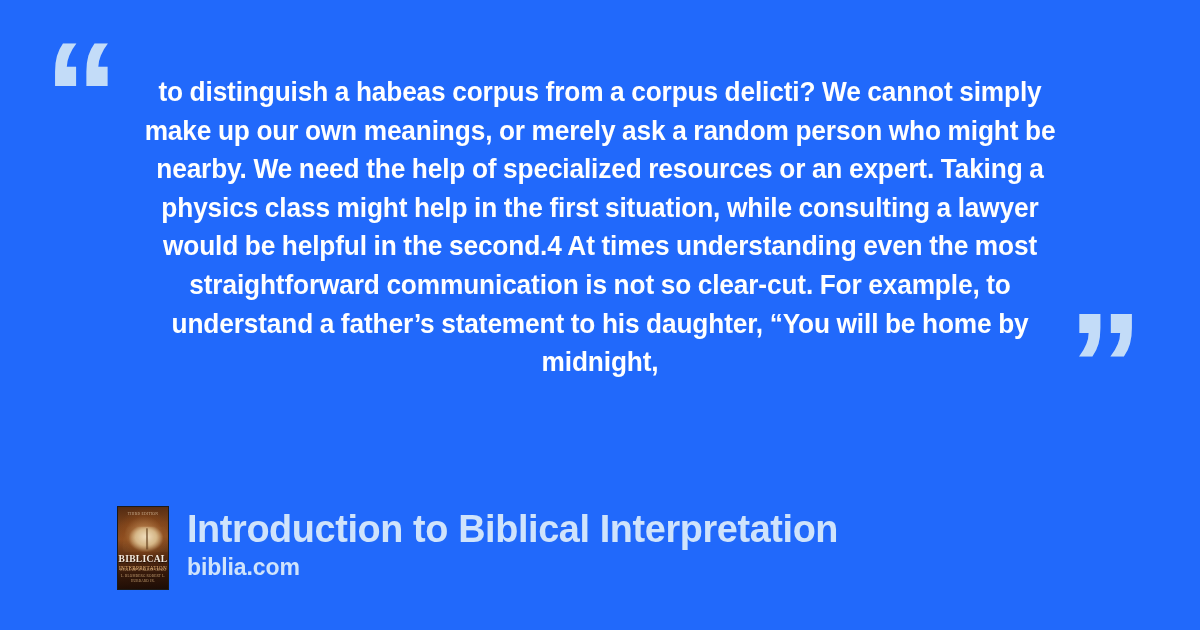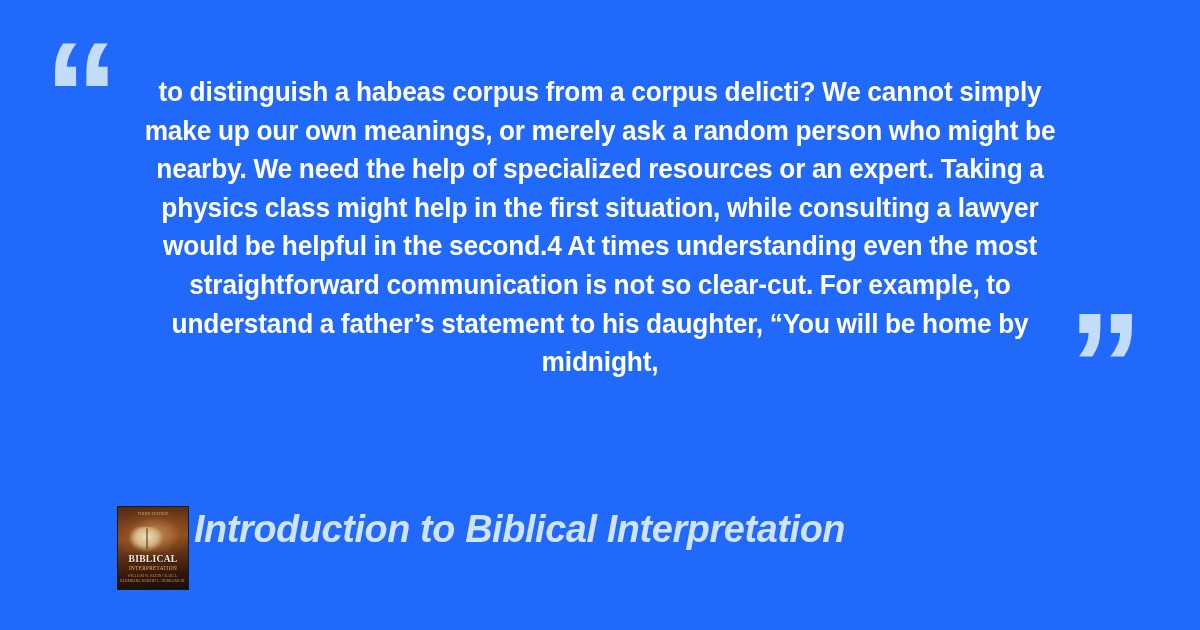--- a/index.html
+++ b/index.html
@@ -68,21 +68,21 @@
   .footer {
     position: absolute;
     left: 117px;
     top: 506px;
     display: flex;
     align-items: flex-start;
   }
 
   .book-cover {
     position: relative;
-    width: 72px;
+    width: 52px;
     height: 84px;
     flex: 0 0 auto;
     border: 1px solid #1a1a1a;
     box-sizing: border-box;
     background: linear-gradient(170deg, #6d3c1c 0%, #8a4a1e 18%, #6a3413 42%,
                                 #insert 42%, #4a2310 62%, #2e1509 82%, #1b0c05 100%);
     overflow: hidden;
   }
   .bc-bg {
     position: absolute;
@@ -159,23 +159,22 @@
     text-align: center;
     color: #cda878;
     font-family: "Liberation Serif", serif;
     font-size: 3.4px;
     line-height: 5.2px;
     letter-spacing: 0.2px;
     opacity: 0.9;
   }
 
   .footer-text {
-    margin-left: 5px;
+    margin-left: 18px;
     padding-top: 1px;
-    font-style: italic;
   }
   .book-title {
     margin: 0;
     color: #cfe3fb;
     font-family: "Liberation Sans", sans-serif;
     font-weight: 700;
     font-size: 39px;
     line-height: 44px;
     letter-spacing: -0.4px;
     white-space: nowrap;
@@ -214,17 +213,18 @@
       <div class="bc-kicker">THIRD EDITION</div>
       <div class="bc-title">BIBLICAL</div>
       <div class="bc-sub">INTERPRETATION</div>
       <div class="bc-authors">WILLIAM W. KLEIN
 CRAIG L. BLOMBERG
 ROBERT L. HUBBARD JR.</div>
     </div>
 
     <div class="footer-text">
       <div class="book-title">Introduction to Biblical Interpretation</div>
+      <div class="book-source">biblia.com</div>
     </div>
 
   </div>
 
 </div>
 
 </body></html>

